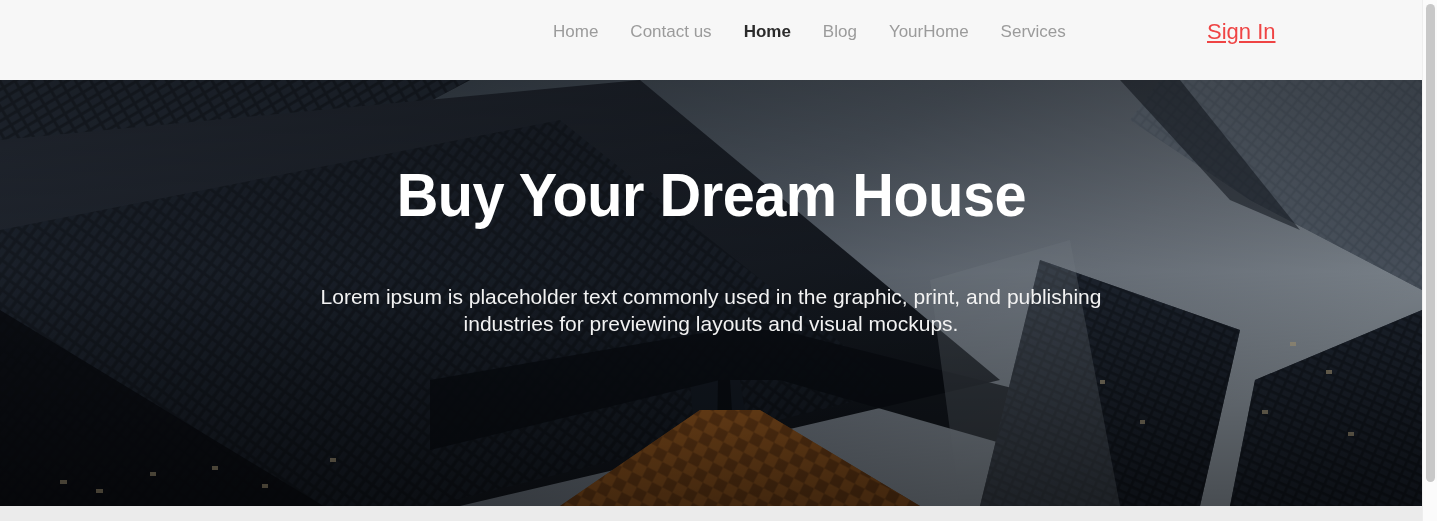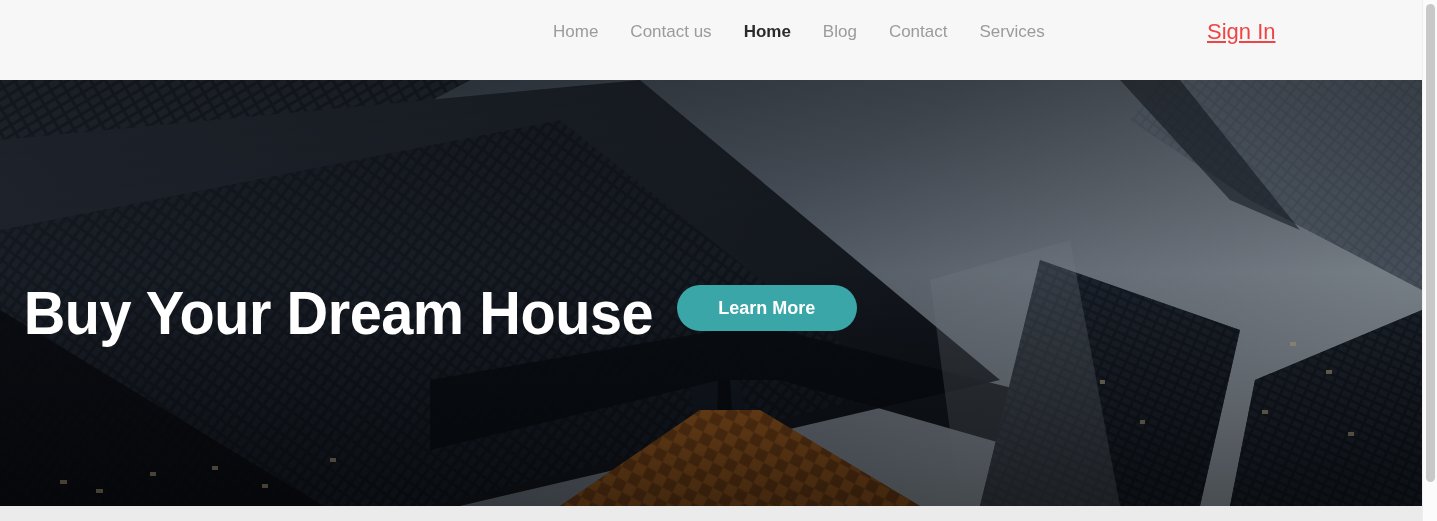--- a/index.html
+++ b/index.html
@@ -114,21 +114,21 @@
   #hero-photo svg {
     display: block;
     width: 1422px;
     height: 426px;
   }
 
   #hero-content {
     position: absolute;
     inset: 0;
     display: flex;
-    flex-direction: row;
+    flex-direction: column;
     align-items: center;
     z-index: 5;
   }
 
   #hero-title {
     margin-top: 81px;
     font-size: 62px;
     line-height: 68px;
     font-weight: bold;
     color: #ffffff;
@@ -203,21 +203,21 @@
   <div id="viewport">
 
     <div id="header">
 
 
       <nav id="nav">
         <span class="nav-link">Home</span>
         <span class="nav-link">Contact us</span>
         <span class="nav-link strong">Home</span>
         <span class="nav-link">Blog</span>
-        <span class="nav-link">Contact</span>
+        <span class="nav-link">YourHome</span>
         <span class="nav-link">Services</span>
       </nav>
 
       <span id="signin">Sign In</span>
     </div>
 
     <section id="hero">
 
       <div id="hero-photo">
         <svg viewBox="0 0 1422 426" preserveAspectRatio="none" xmlns="http://www.w3.org/2000/svg">
@@ -320,21 +320,21 @@
             <rect x="1100" y="300" width="5" height="4"></rect>
             <rect x="1140" y="340" width="5" height="4"></rect>
           </g>
 
           <rect width="1422" height="426" fill="url(#vign)"></rect>
         </svg>
       </div>
 
       <div id="hero-content">
         <h1 id="hero-title">Buy Your Dream House</h1>
-        <button id="cta">Learn More</button>
+        <p id="hero-sub">Lorem ipsum is placeholder text commonly used in the graphic, print, and publishing industries for previewing layouts and visual mockups.</p>
       </div>
     </section>
 
     <div id="below"></div>
   </div>
 
   <div id="scrollbar">
     <div id="scroll-thumb"></div>
   </div>
 </div>

